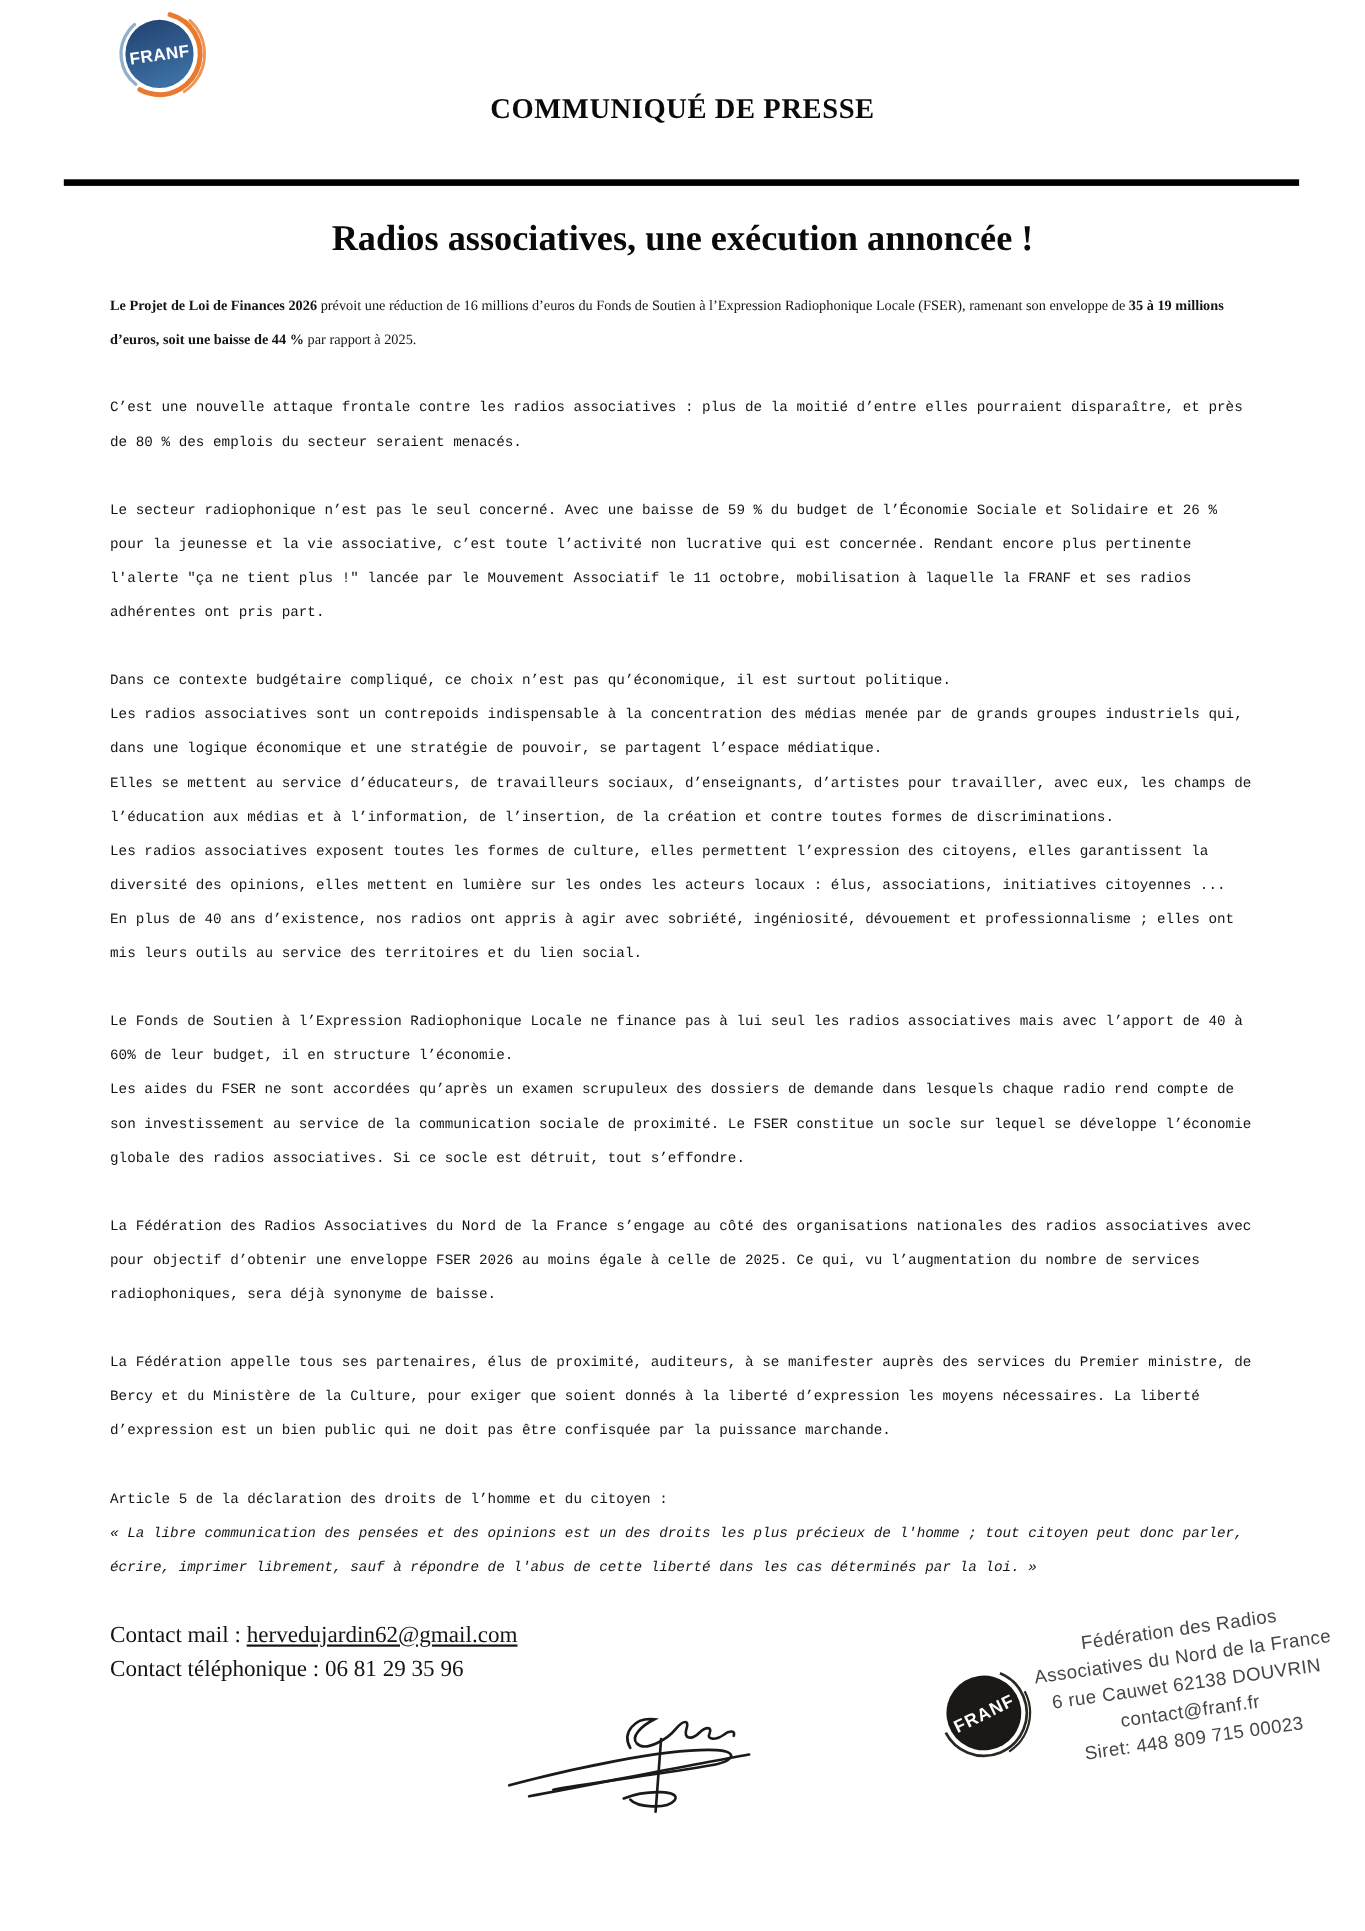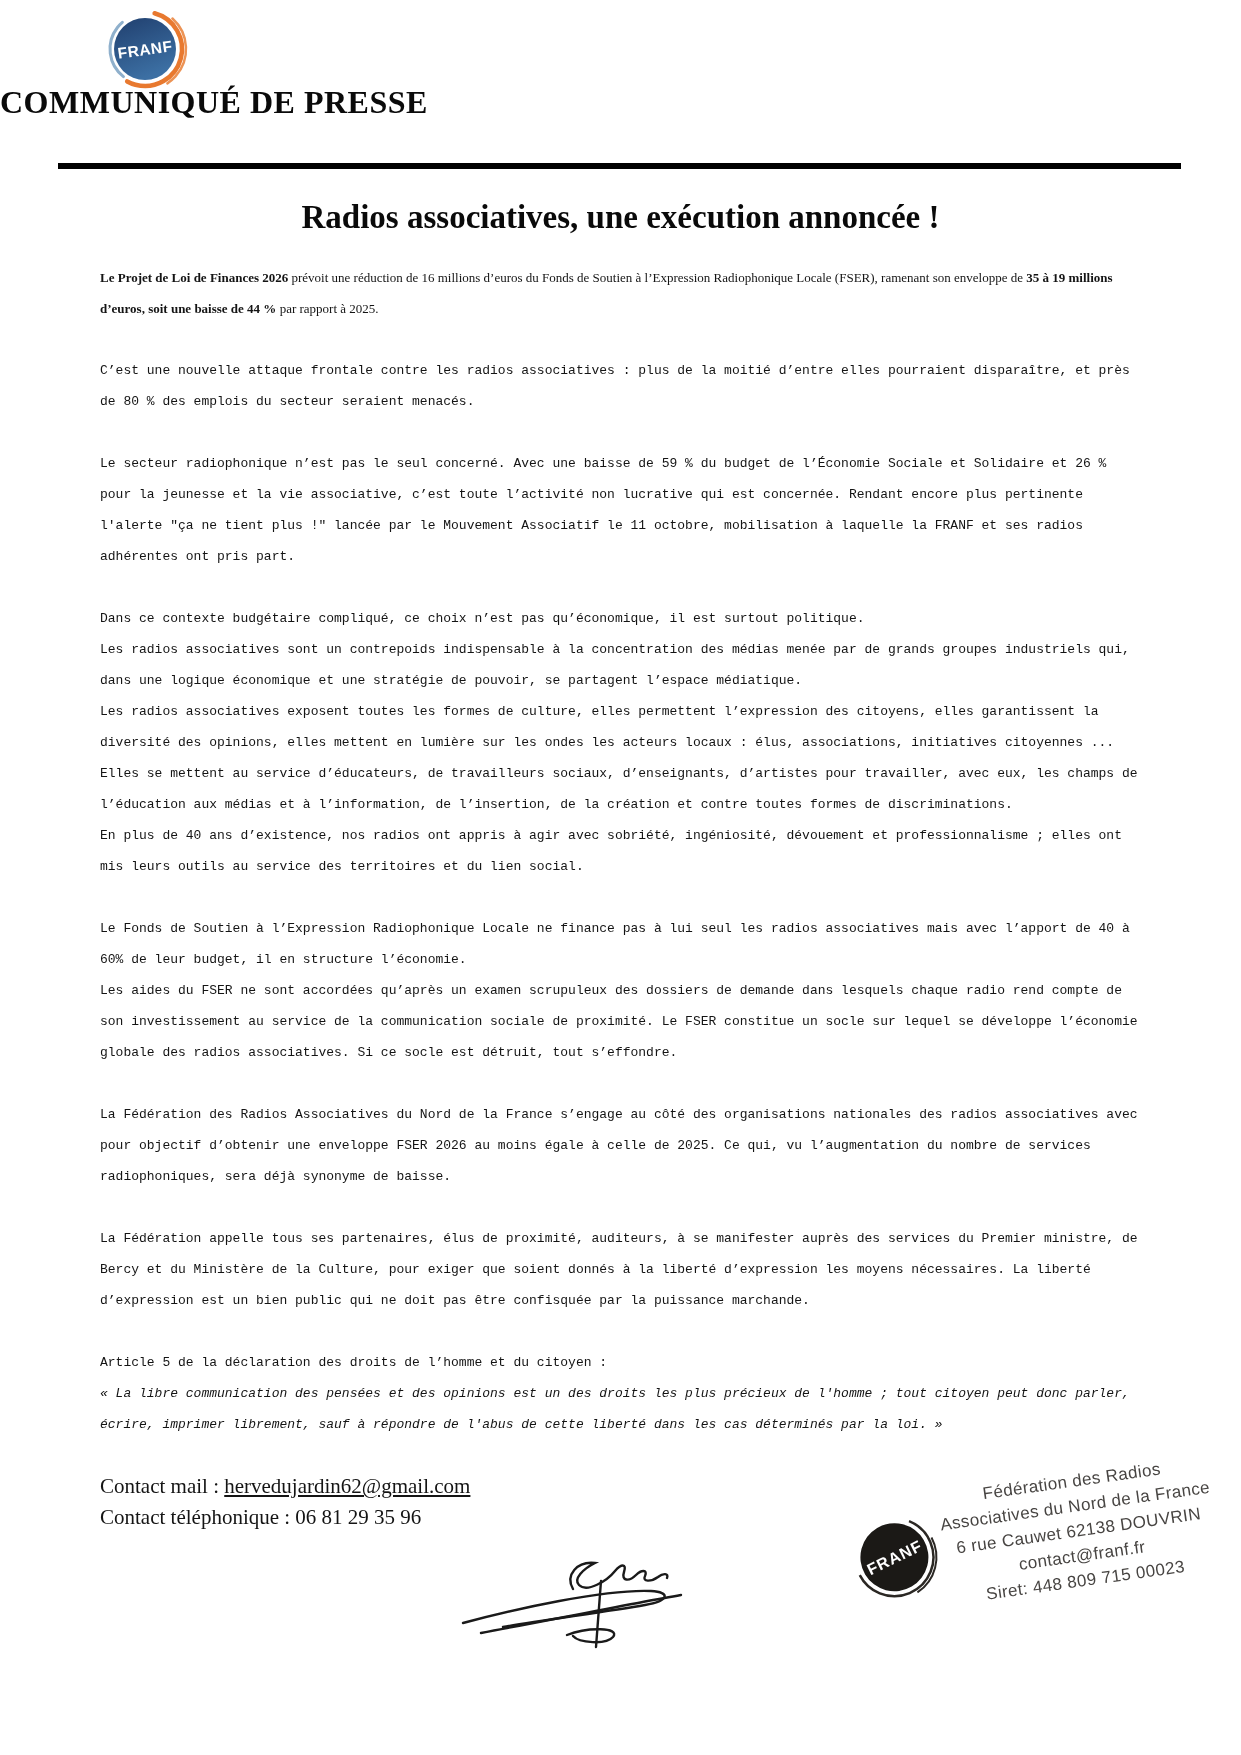--- a/index.html
+++ b/index.html
@@ -4,22 +4,22 @@
 <style>
   html,body{margin:0;padding:0;}
   body{
     width:1241px;height:1755px;background:#ffffff;position:relative;overflow:hidden;
     font-family:"Liberation Serif","DejaVu Serif",serif;color:#141414;
   }
   .page{width:100%;height:100%;position:relative;}
   header{position:relative;height:130px;}
   .logo-svg{position:absolute;left:100px;top:6px;}
   h1.doc-type{
-    position:absolute;left:0;right:0;top:84px;margin:0;text-align:left;
-    font-size:32px;font-weight:bold;letter-spacing:0.5px;color:#0a0a0a;
+    position:absolute;left:0;right:0;top:84px;margin:0;text-align:center;
+    font-size:26px;font-weight:bold;letter-spacing:0.5px;color:#0a0a0a;
   }
   .divider{height:6px;background:#000;margin:33px 60px 0 58px;}
   h2.headline{
     text-align:center;font-size:33px;font-weight:bold;margin:30px 0 0;color:#0a0a0a;
   }
   main{margin:26px 98px 0 100px;font-size:13px;line-height:31px;}
   main p{margin:0;}
   .block + .block{margin-top:31px;font-family:Liberation Mono, monospace;}
   .b{font-weight:bold;}
   .i{font-style:italic;}
@@ -69,22 +69,22 @@
       </div>
       <div class="block">
         <p><span>C’est une nouvelle attaque frontale contre les radios associatives : plus de la moitié d’entre elles pourraient disparaître, et près de 80 % des emplois du secteur seraient menacés.</span></p>
       </div>
       <div class="block">
         <p><span>Le secteur radiophonique n’est pas le seul concerné. Avec une baisse de 59 % du budget de l’Économie Sociale et Solidaire et 26 % pour la jeunesse et la vie associative, c’est toute l’activité non lucrative qui est concernée. Rendant encore plus pertinente l'alerte "ça ne tient plus !" lancée par le Mouvement Associatif le 11 octobre, mobilisation à laquelle la FRANF et ses radios adhérentes ont pris part.</span></p>
       </div>
       <div class="block">
         <p><span>Dans ce contexte budgétaire compliqué, ce choix n’est pas qu’économique, il est surtout politique.</span></p>
         <p><span>Les radios associatives sont un contrepoids indispensable à la concentration des médias menée par de grands groupes industriels qui, dans une logique économique et une stratégie de pouvoir, se partagent l’espace médiatique.</span></p>
+        <p><span>Elles se mettent au service d’éducateurs, de travailleurs sociaux, d’enseignants, d’artistes pour travailler, avec eux, les champs de l’éducation aux médias et à l’information, de l’insertion, de la création et contre toutes formes de discriminations.</span></p>
         <p><span>Les radios associatives exposent toutes les formes de culture, elles permettent l’expression des citoyens, elles garantissent la diversité des opinions, elles mettent en lumière sur les ondes les acteurs locaux : élus, associations, initiatives citoyennes ...</span></p>
-        <p><span>Elles se mettent au service d’éducateurs, de travailleurs sociaux, d’enseignants, d’artistes pour travailler, avec eux, les champs de l’éducation aux médias et à l’information, de l’insertion, de la création et contre toutes formes de discriminations.</span></p>
         <p><span>En plus de 40 ans d’existence, nos radios ont appris à agir avec sobriété, ingéniosité, dévouement et professionnalisme ; elles ont mis leurs outils au service des territoires et du lien social.</span></p>
       </div>
       <div class="block">
         <p><span>Le Fonds de Soutien à l’Expression Radiophonique Locale ne finance pas à lui seul les radios associatives mais avec l’apport de 40 à 60% de leur budget, il en structure l’économie.</span></p>
         <p><span>Les aides du FSER ne sont accordées qu’après un examen scrupuleux des dossiers de demande dans lesquels chaque radio rend compte de son investissement au service de la communication sociale de proximité. Le FSER constitue un socle sur lequel se développe l’économie globale des radios associatives. Si ce socle est détruit, tout s’effondre.</span></p>
       </div>
       <div class="block">
         <p><span>La Fédération des Radios Associatives du Nord de la France s’engage au côté des organisations nationales des radios associatives avec pour objectif d’obtenir une enveloppe FSER 2026 au moins égale à celle de 2025. Ce qui, vu l’augmentation du nombre de services radiophoniques, sera déjà synonyme de baisse.</span></p>
       </div>
       <div class="block">

